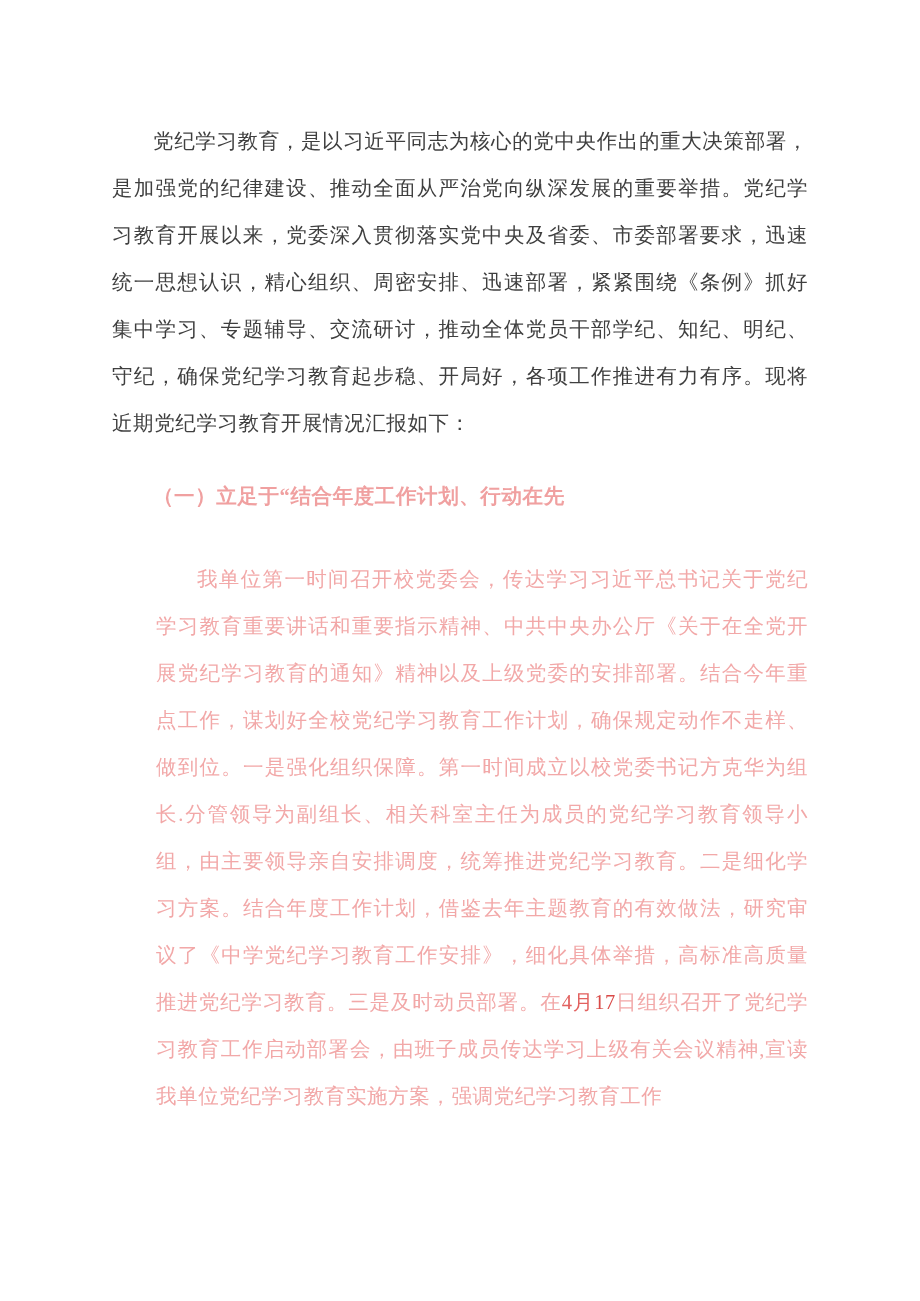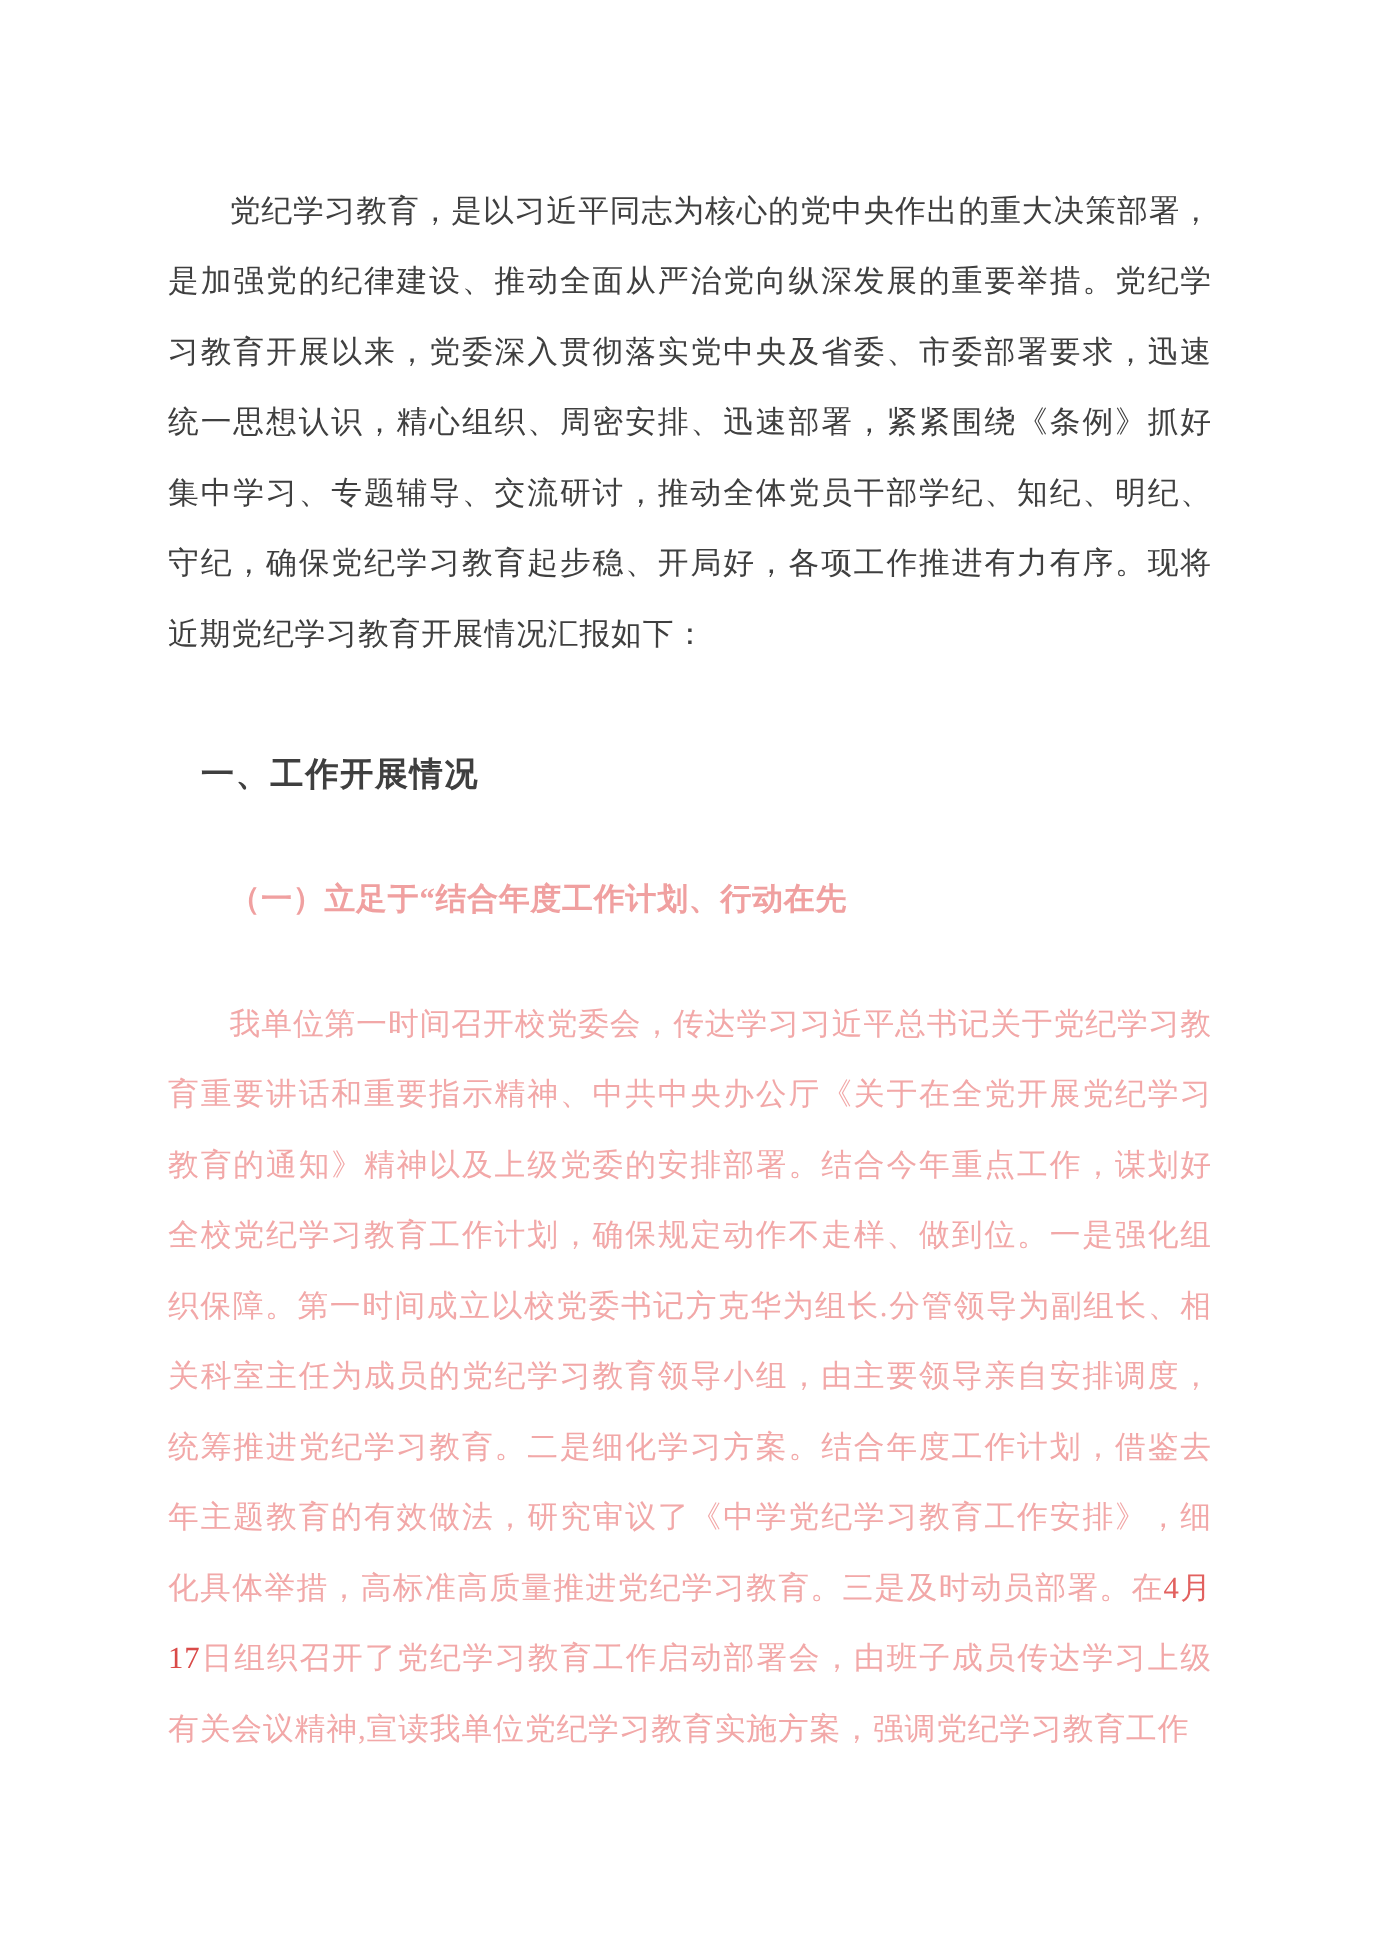--- a/index.html
+++ b/index.html
@@ -53,37 +53,37 @@
     line-height: 47px;
     color: #f0a0a0;
     text-indent: 2em;
     padding-top: 26px;
     padding-bottom: 14px;
     letter-spacing: 0.6px;
   }
   .para-faded {
     color: #f2a8a8;
     padding-top: 22px;
+    margin-left: 44px;
   }
   .para-faded .em-stronger {
     color: #e2615f;
   }
   .para-faded .em-dark {
     color: #d94a48;
   }
   .nowrap { white-space: nowrap; }
 </style>
 </head>
 <body>
 
 <div class="page">
   <div class="doc-body">
 
     <p class="para para-intro">党纪学习教育，是以习近平同志为核心的党中央作出的重大决策部署，是加强党的纪律建设、推动全面从严治党向纵深发展的重要举措。党纪学习教育开展以来，党委深入贯彻落实党中央及省委、市委部署要求，迅速统一思想认识，精心组织、周密安排、迅速部署，紧紧围绕《条例》抓好集中学习、专题辅导、交流研讨，推动全体党员干部学纪、知纪、明纪、守纪，确保党纪学习教育起步稳、开局好，各项工作推进有力有序。现将近期党纪学习教育开展情况汇报如下：</p>
 
-    <h2 class="heading-1">一、工作开展情况</h2>
 
     <h3 class="heading-2">（一）立足于“结合年度工作计划、行动在先</h3>
 
     <p class="para para-faded"><span>我单位第一时间召开校党委会，传达学习习近平总书记关于党纪学习教育重要讲话和重要指示精神、中共中央办公厅《关于在全党开展党纪学习教育的通知》精神以及上级党委的安排部署。结合今年重点工作，谋划好全校党纪学习教育工作计划，确保规定动作不走样、做到位。一是强化组织保障。第一时间成立以校党委书记方克华为组长.分管领导为副组长、相关科室主任为成员的党纪学习教育领导小组，由主要领导亲自安排调度，统筹推进党纪学习教育。二是细化学习方案。结合年度工作计划，借鉴去年主题教育的有效做法，研究审议了《中学党纪学习教育工作安排》，细化具体举措，高标准高质量推进党纪学习教育。三是及时动员部署。在</span><span class="em-stronger nowrap">4月</span><span class="em-dark">17</span><span>日组织召开了党纪学习教育工作启动部署会，由班子成员传达学习上级有关会议精神,宣读我单位党纪学习教育实施方案，强调党纪学习教育工作</span></p>
 
   </div>
 </div>
 
 </body></html>

